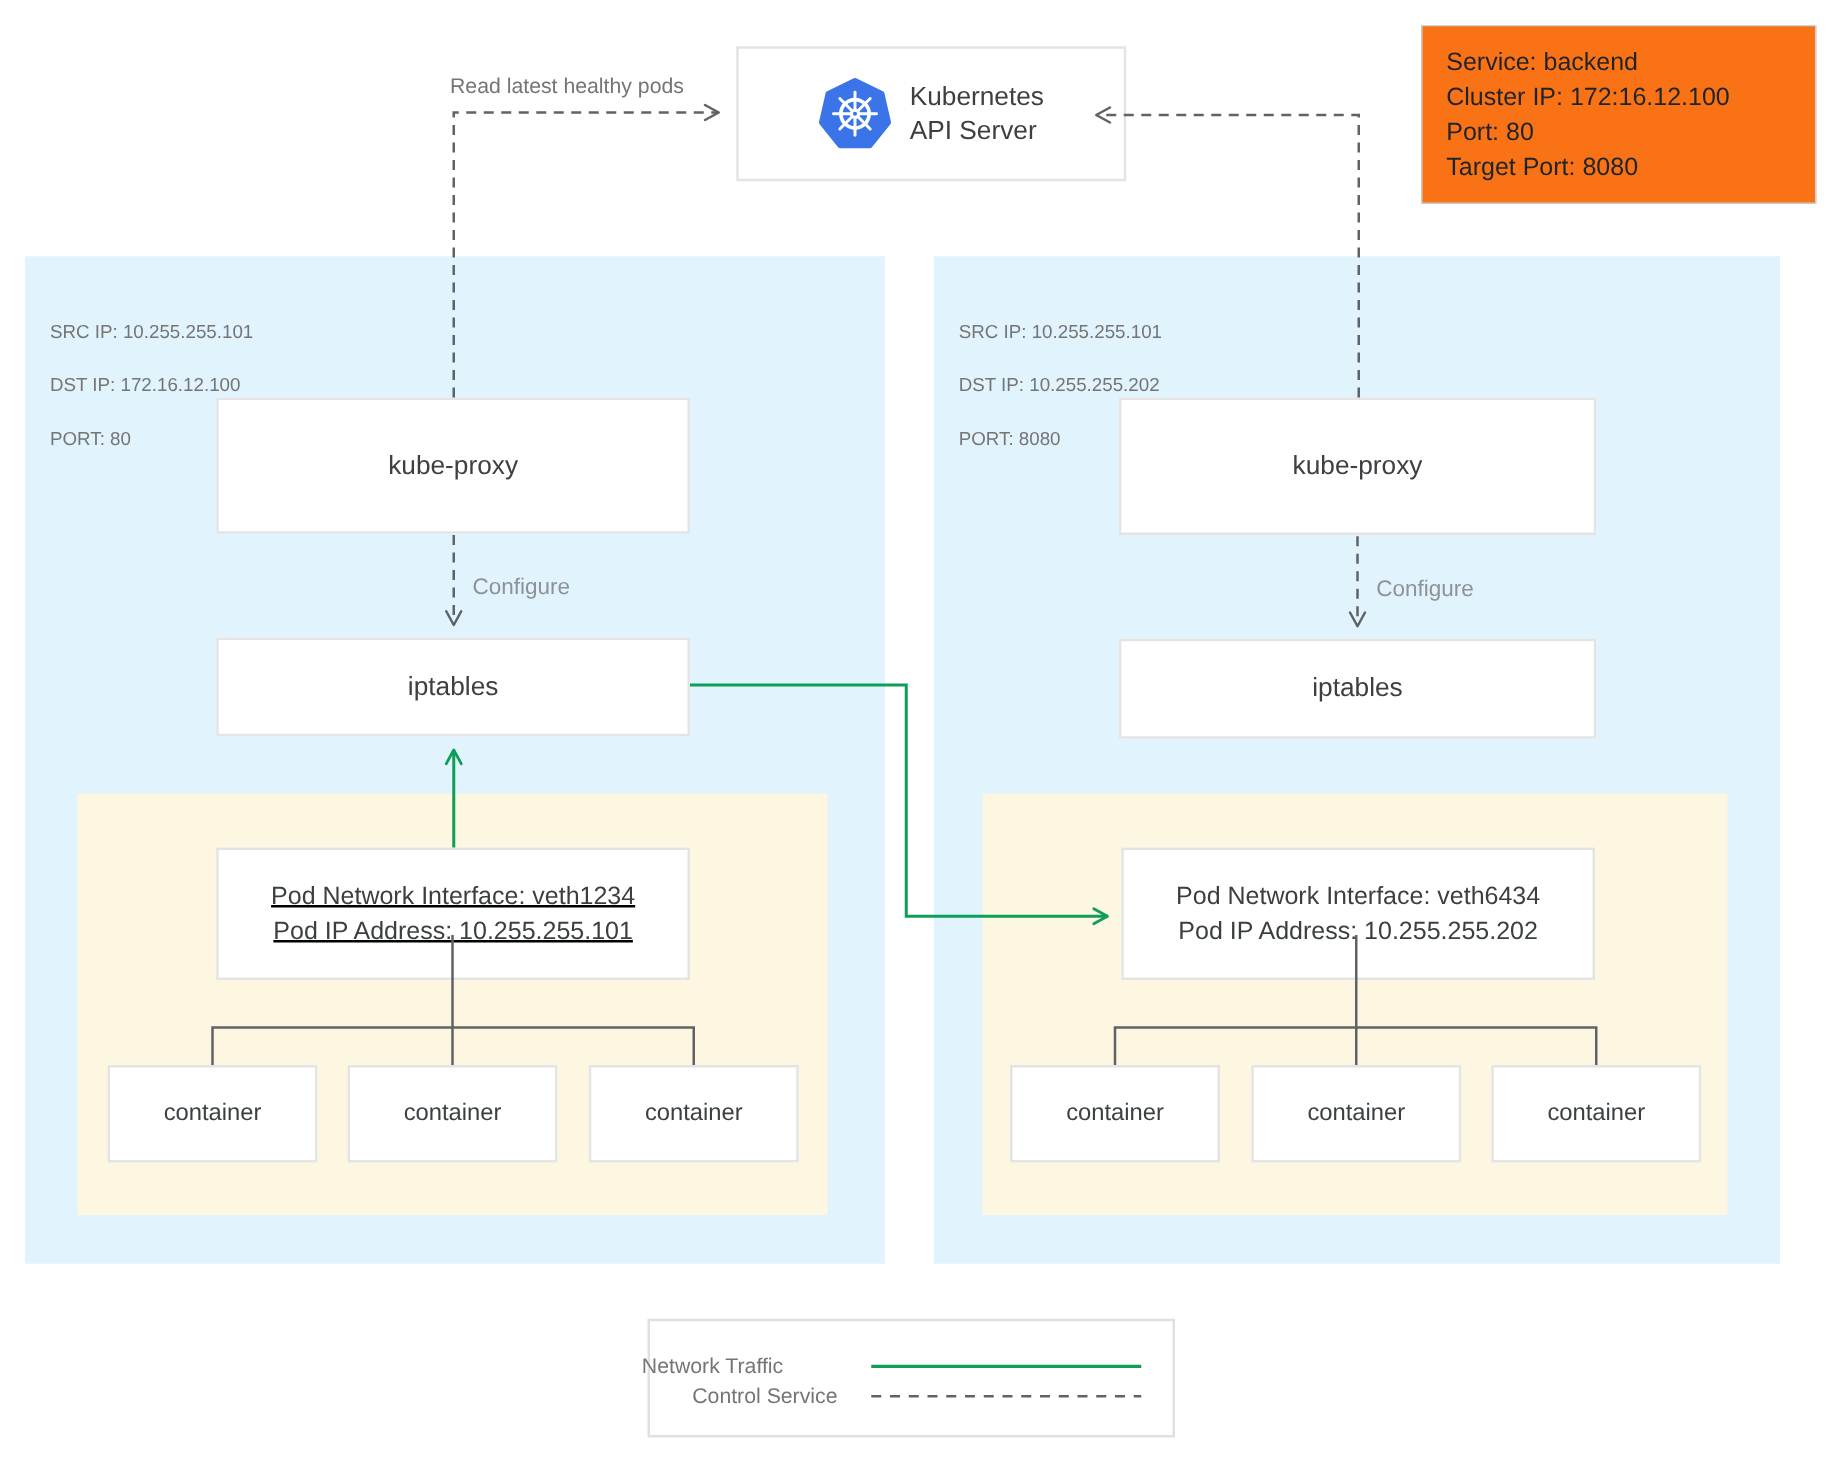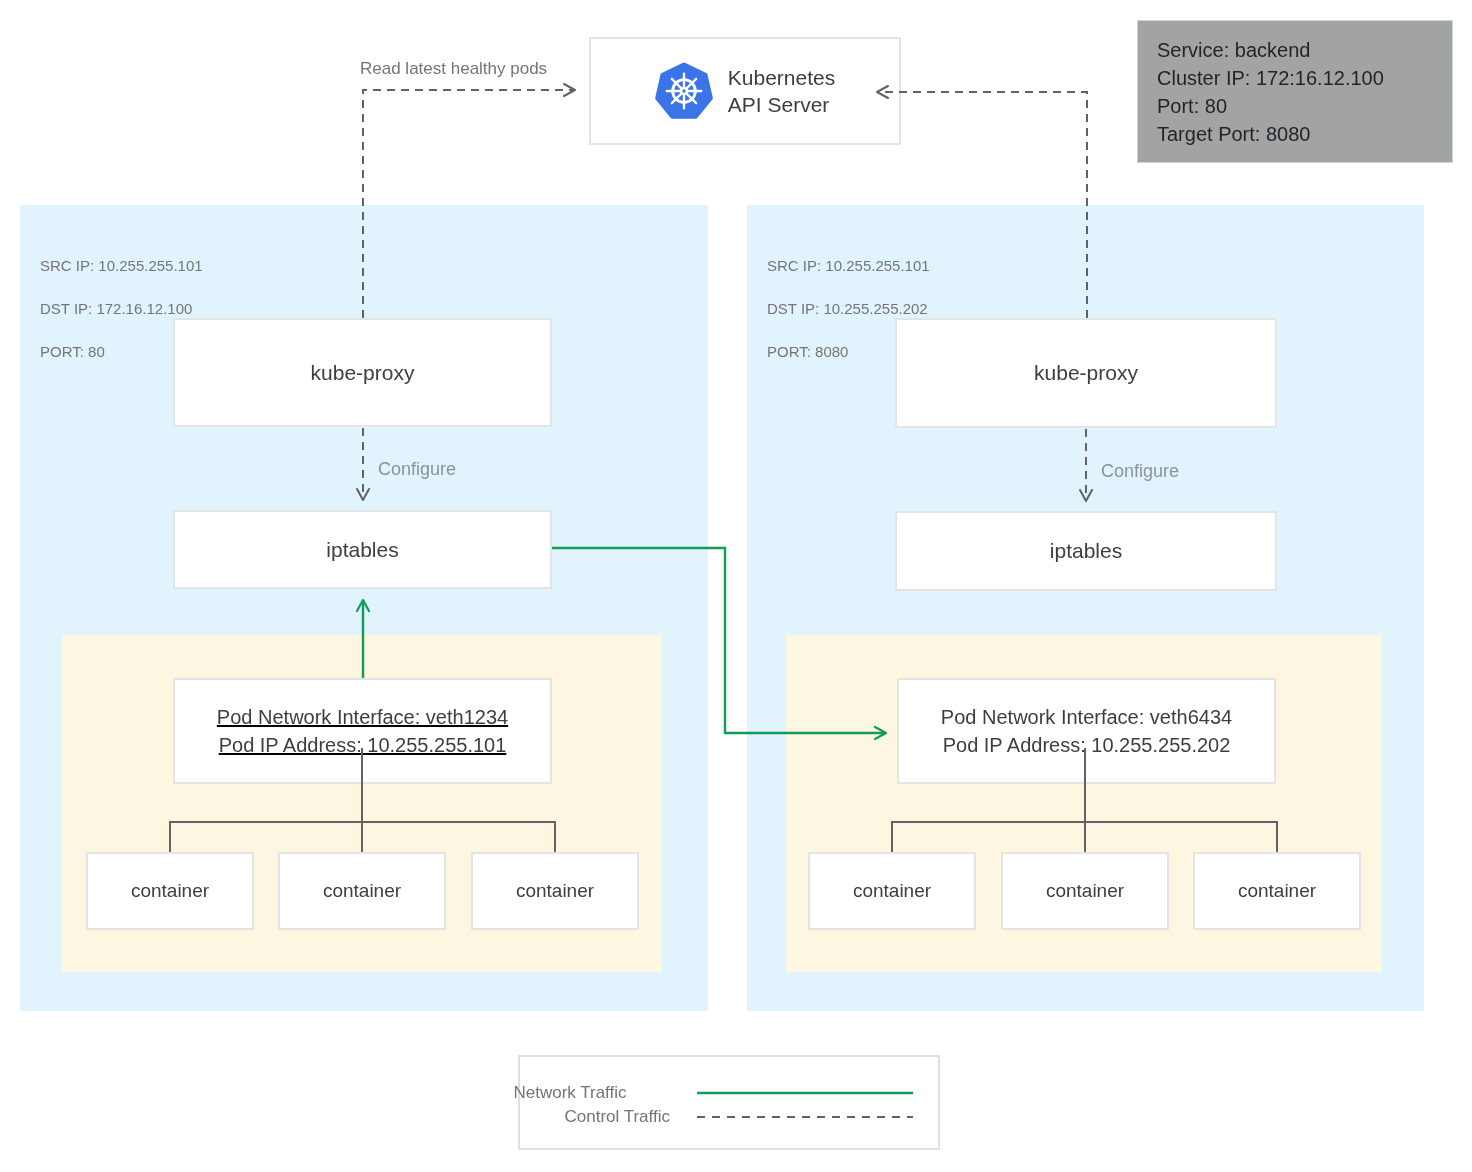--- a/index.html
+++ b/index.html
@@ -14,21 +14,21 @@
     background:#ffffff;border:2px solid #e4e4e4;
     display:flex;align-items:center;justify-content:center;flex-direction:column;
   }
   .box-label{font-size:21px;color:#3c4043;}
   .container-label{font-size:19px;color:#3c4043;}
   .pni-line{font-size:20px;line-height:28px;color:#3a3f42;text-align:center;}
   .annot{font-size:15px;line-height:23px;color:#757575;margin-top:20px;}
   .edge-label{font-size:17px;color:#757575;}
   .configure-label{font-size:18px;color:#8d9297;}
   .service-card{
-    background:#a3a3a3;border:1px solid #c3d8e4;
+    background:#f97316;border:1px solid #c3d8e4;
     padding:15px 12px 0 19px;
   }
   .service-line{font-size:20px;line-height:28px;color:#1f2428;}
   .legend-box{background:#ffffff;border:2px solid #e0e0e0;}
   .legend-label{font-size:17px;color:#757575;text-align:right;}
   .api-box{flex-direction:row;gap:15px;}
   .api-text{display:flex;flex-direction:column;}
   .api-line{font-size:21px;line-height:27px;color:#3c4043;}
   svg.overlay{position:absolute;left:0;top:0;pointer-events:none;}
 </style>
@@ -122,21 +122,21 @@
     <div class="service-line">Port: 80</div>
     <div class="service-line">Target Port: 8080</div>
   </div>
 
   <div class="abs edge-label" style="left:360px;top:59px;width:220px;">Read latest healthy pods</div>
   <div class="abs configure-label" style="left:378px;top:459px;">Configure</div>
   <div class="abs configure-label" style="left:1101px;top:461px;">Configure</div>
 
   <div class="abs legend-box" style="left:518px;top:1055px;width:422px;height:95px;"></div>
   <div class="abs legend-label" style="left:470px;top:1083px;width:200px;text-align:center;">Network Traffic</div>
-  <div class="abs legend-label" style="left:470px;top:1107px;width:200px;">Control Traffic</div>
+  <div class="abs legend-label" style="left:470px;top:1107px;width:200px;">Control Service</div>
 
   <svg class="overlay" width="1472" height="1172" viewBox="0 0 1472 1172">
     <defs>
       <marker id="ah-gray" markerUnits="userSpaceOnUse" markerWidth="20" markerHeight="20" refX="14" refY="9" orient="auto">
         <path d="M3 3 L14 9 L3 15" fill="none" stroke="#5f6368" stroke-width="2" stroke-linecap="round" stroke-linejoin="round"></path>
       </marker>
       <marker id="ah-green" markerUnits="userSpaceOnUse" markerWidth="20" markerHeight="20" refX="14" refY="9" orient="auto">
         <path d="M3 3 L14 9 L3 15" fill="none" stroke="#0f9d58" stroke-width="2.2" stroke-linecap="round" stroke-linejoin="round"></path>
       </marker>
     </defs>

